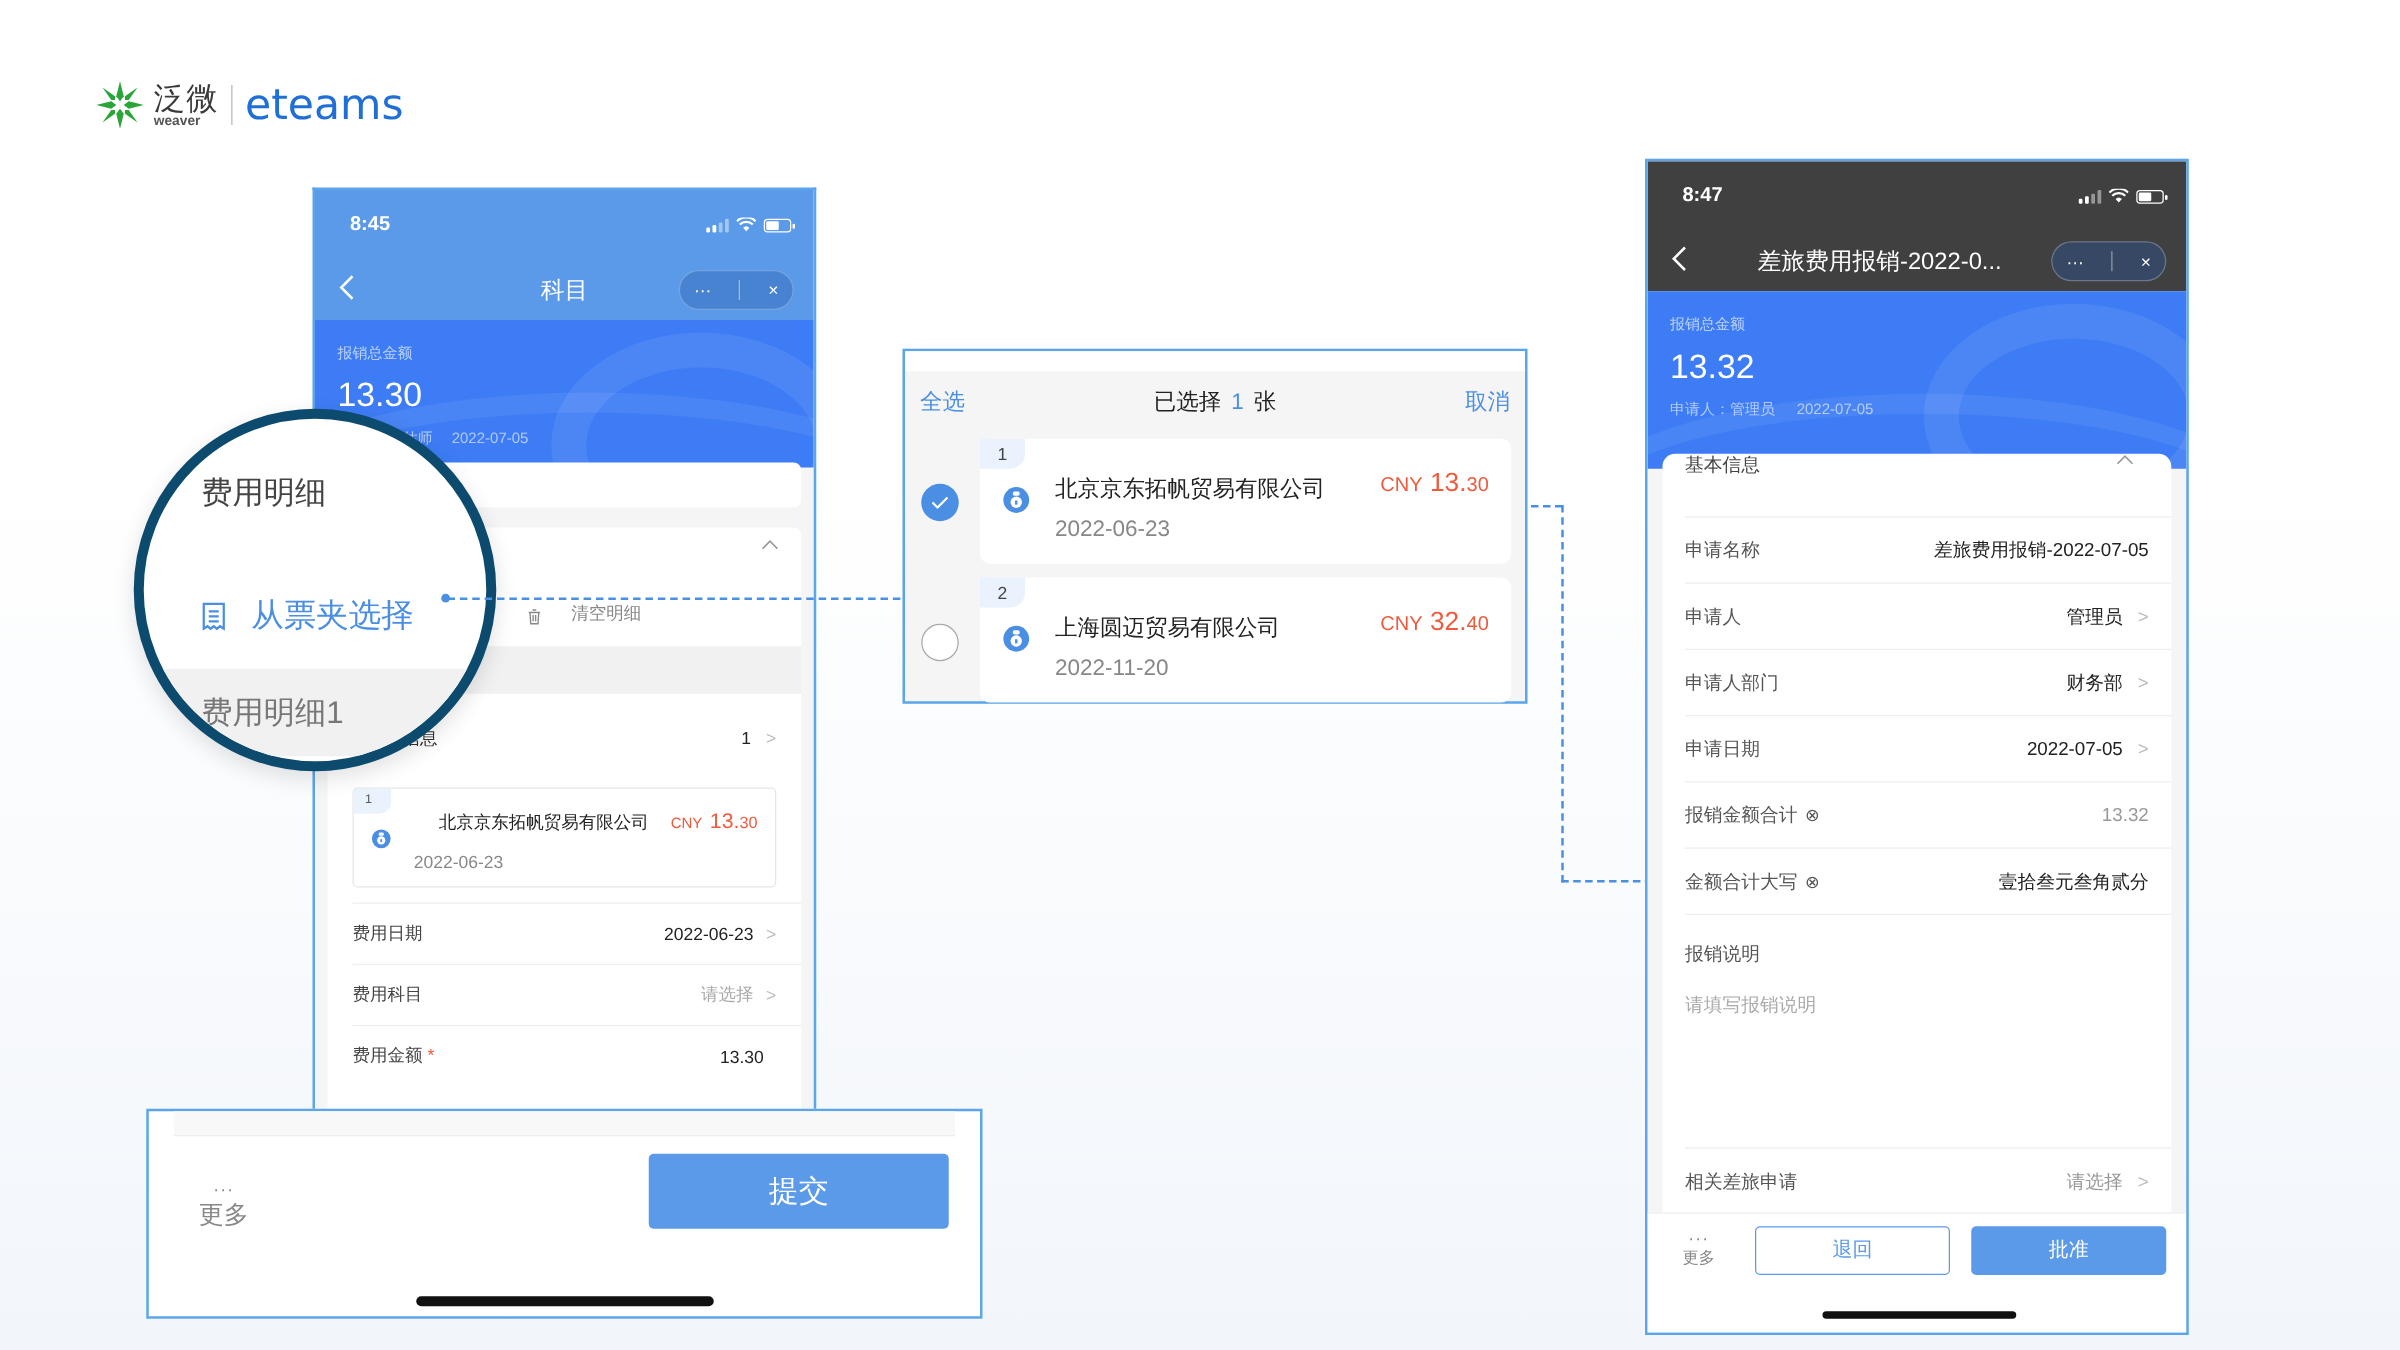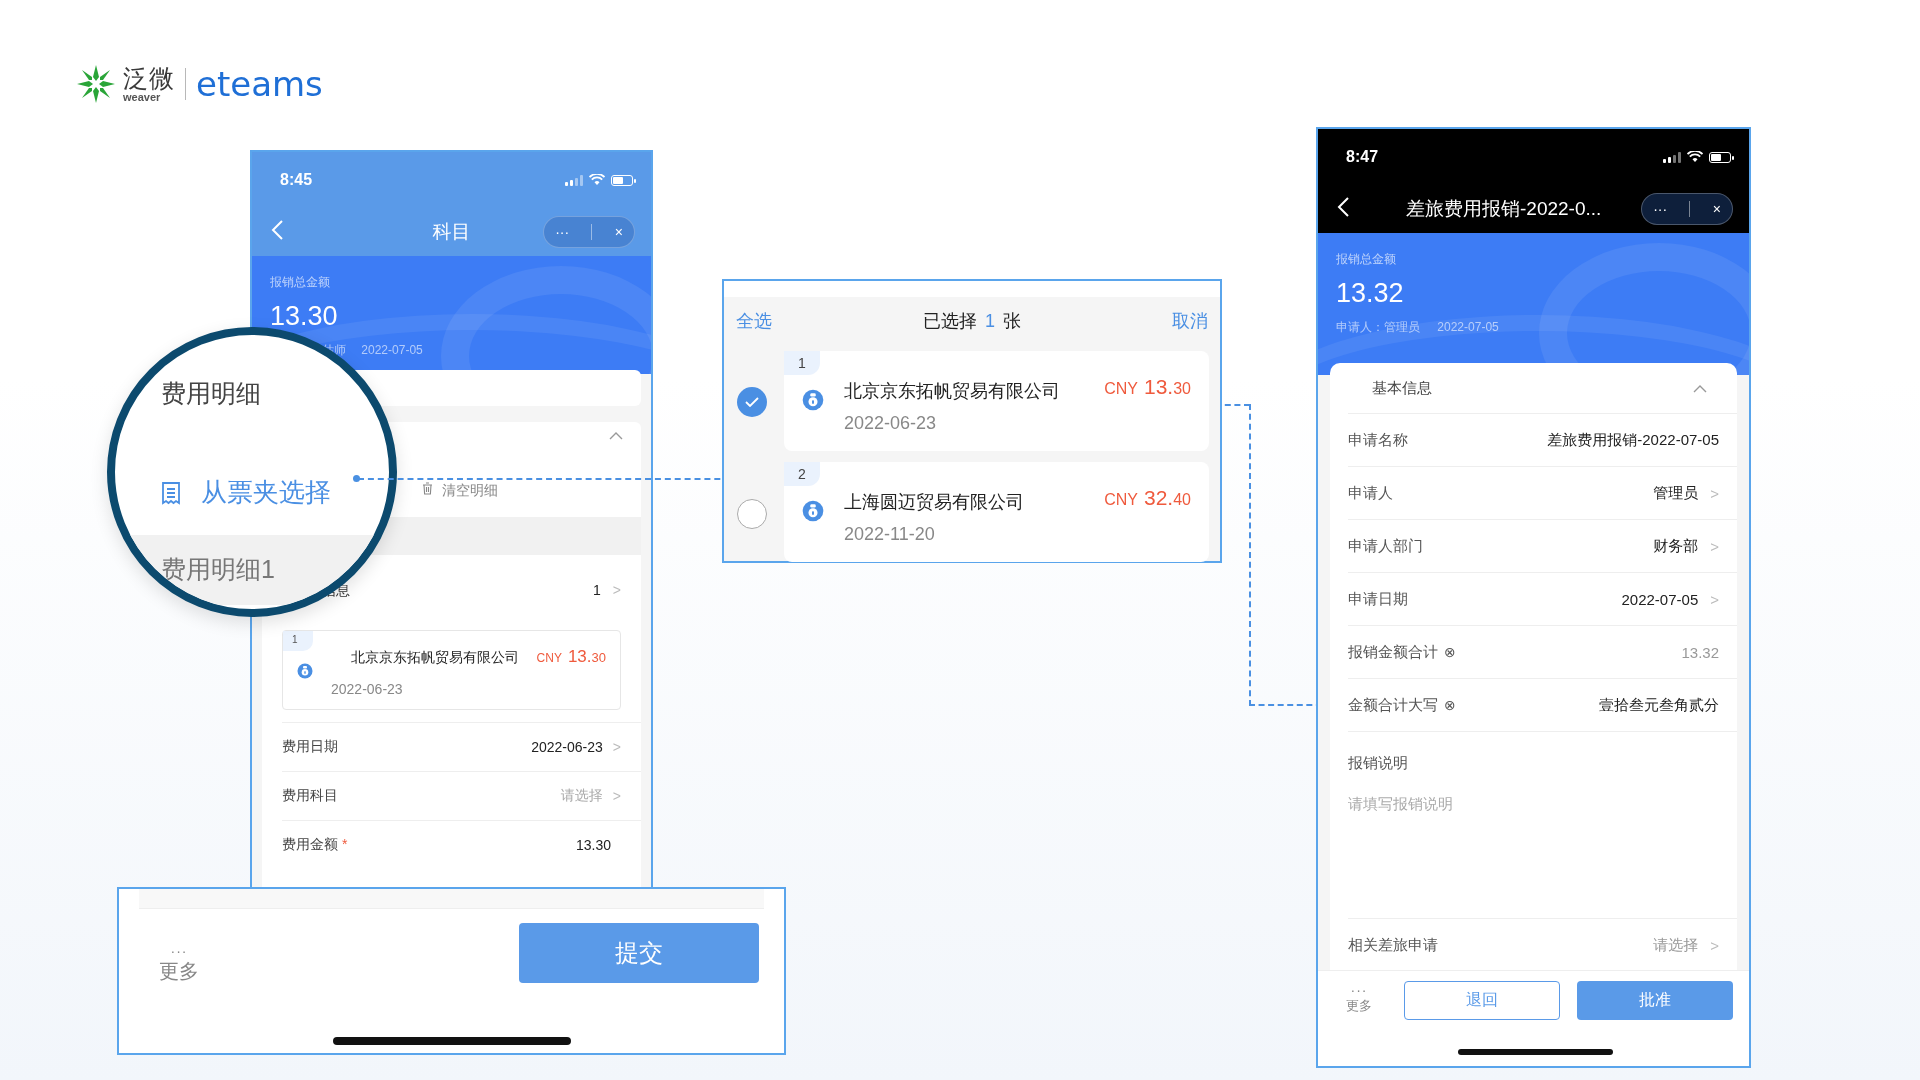--- a/index.html
+++ b/index.html
@@ -45,21 +45,21 @@
   .hero-sub { font-size: 12px; color: rgba(255,255,255,0.6); margin-top: 10px; }
 
   
   #left-phone { left: 250px; top: 150px; width: 403px; height: 740px; border-bottom: none; }
   #left-phone .top-area { background: #5a9ae8; }
   #left-phone .nav-title { position: absolute; left: 0; right: 0; text-align: center; }
   #left-phone .hero { height: 118px; padding: 18px 18px 0 18px; }
   .lp-card1 { position: absolute; left: 10px; right: 10px; top: 218px; height: 36px; background: #fff; border-radius: 6px; }
   .lp-section { position: absolute; left: 10px; right: 10px; top: 270px; background: #fff; border-radius: 6px 6px 0 0; bottom: 0; }
   .lp-chevron-up { position: absolute; right: 28px; top: 275px; color: #999; font-size: 14px; }
-  .lp-clear { position: absolute; left: 170px; top: 330px; font-size: 14px; color: #888; display: flex; align-items: flex-start; gap: 9px; }
+  .lp-clear { position: absolute; left: 170px; top: 330px; font-size: 14px; color: #888; display: flex; align-items: flex-end; gap: 24px; }
   .lp-graybar { position: absolute; left: 10px; right: 10px; top: 365px; height: 38px; background: #f1f1f1; }
   .lp-info-row { position: absolute; left: 30px; right: 30px; top: 430px; font-size: 14px; color: #333; display: flex; justify-content: space-between; }
   .lp-info-row .count { display: flex; gap: 12px; color: #222; }
   .lp-info-row .chev { color: #bbb; }
   .lp-invoice { position: absolute; left: 30px; right: 30px; top: 478px; height: 80px; border: 1px solid #e6e6e6; border-radius: 4px; background: #fff; }
   .lp-invoice .idx { position: absolute; left: 0; top: 0; width: 30px; height: 20px; background: #eaf2fd; border-radius: 0 0 10px 0; font-size: 10px; color: #555; padding: 3px 0 0 9px; }
   .lp-invoice .ic { position: absolute; left: 14px; top: 32px; }
   .lp-invoice .name { position: absolute; left: 68px; top: 18px; font-size: 14px; color: #222; }
   .lp-invoice .amt { position: absolute; right: 14px; top: 16px; color: #ef5a3d; }
   .lp-invoice .date { position: absolute; left: 48px; top: 50px; font-size: 14px; color: #888; }
@@ -112,25 +112,25 @@
   .pp-item .amt .cny { font-size: 16px; }
   .pp-item .amt .amt-big { font-size: 21px; }
   .pp-item .amt .amt-small { font-size: 16px; }
   .pp-item .date { position: absolute; left: 60px; top: 62px; font-size: 18px; color: #888; }
   .radio { position: absolute; left: 13px; width: 30px; height: 30px; border-radius: 50%; }
   .radio.on { background: #4a8fe3; display: flex; align-items: center; justify-content: center; }
   .radio.off { border: 1.5px solid #aaa; background: #fff; }
 
   
   #right-phone { left: 1316px; top: 127px; width: 435px; height: 941px; }
-  #right-phone .top-area { background: #000000; }
+  #right-phone .top-area { background: #404040; }
   #right-phone .nav-title { position: absolute; left: 88px; font-size: 19px; }
   #right-phone .hero { height: 142px; padding: 18px 18px 0 18px; }
   .rp-card { position: absolute; left: 12px; right: 12px; top: 234px; background: #fff; border-radius: 10px 10px 0 0; bottom: 96px; padding: 0 0 0 18px; }
-  .rp-head { height: 50px; display: flex; align-items: center; justify-content: space-between; font-size: 15px; color: #444; padding-right: 30px; margin-left: 24px; }
+  .rp-head { height: 50px; display: flex; align-items: flex-start; justify-content: space-between; font-size: 15px; color: #444; padding-right: 30px; }
   .rp-row { height: 53px; border-top: 1px solid #eee; display: flex; align-items: center; justify-content: space-between; font-size: 15px; color: #555; padding-right: 18px; }
   .rp-row:first-of-type { border-top: none; }
   .rp-row .val { color: #222; display: flex; align-items: center; gap: 12px; }
   .rp-row .val.muted { color: #999; }
   .rp-row .chev { color: #bbb; }
   .lock-ic { font-size: 14px; color: #555; margin-left: 6px; }
   .rp-note { border-top: 1px solid #eee; height: 187px; padding-top: 22px; }
   .rp-note .label { font-size: 15px; color: #555; }
   .rp-note .ph { font-size: 15px; color: #aaa; margin-top: 22px; }
   .rp-bottom { position: absolute; left: 0; right: 0; bottom: 0; height: 96px; background: #fff; border-top: 1px solid #eee; }

